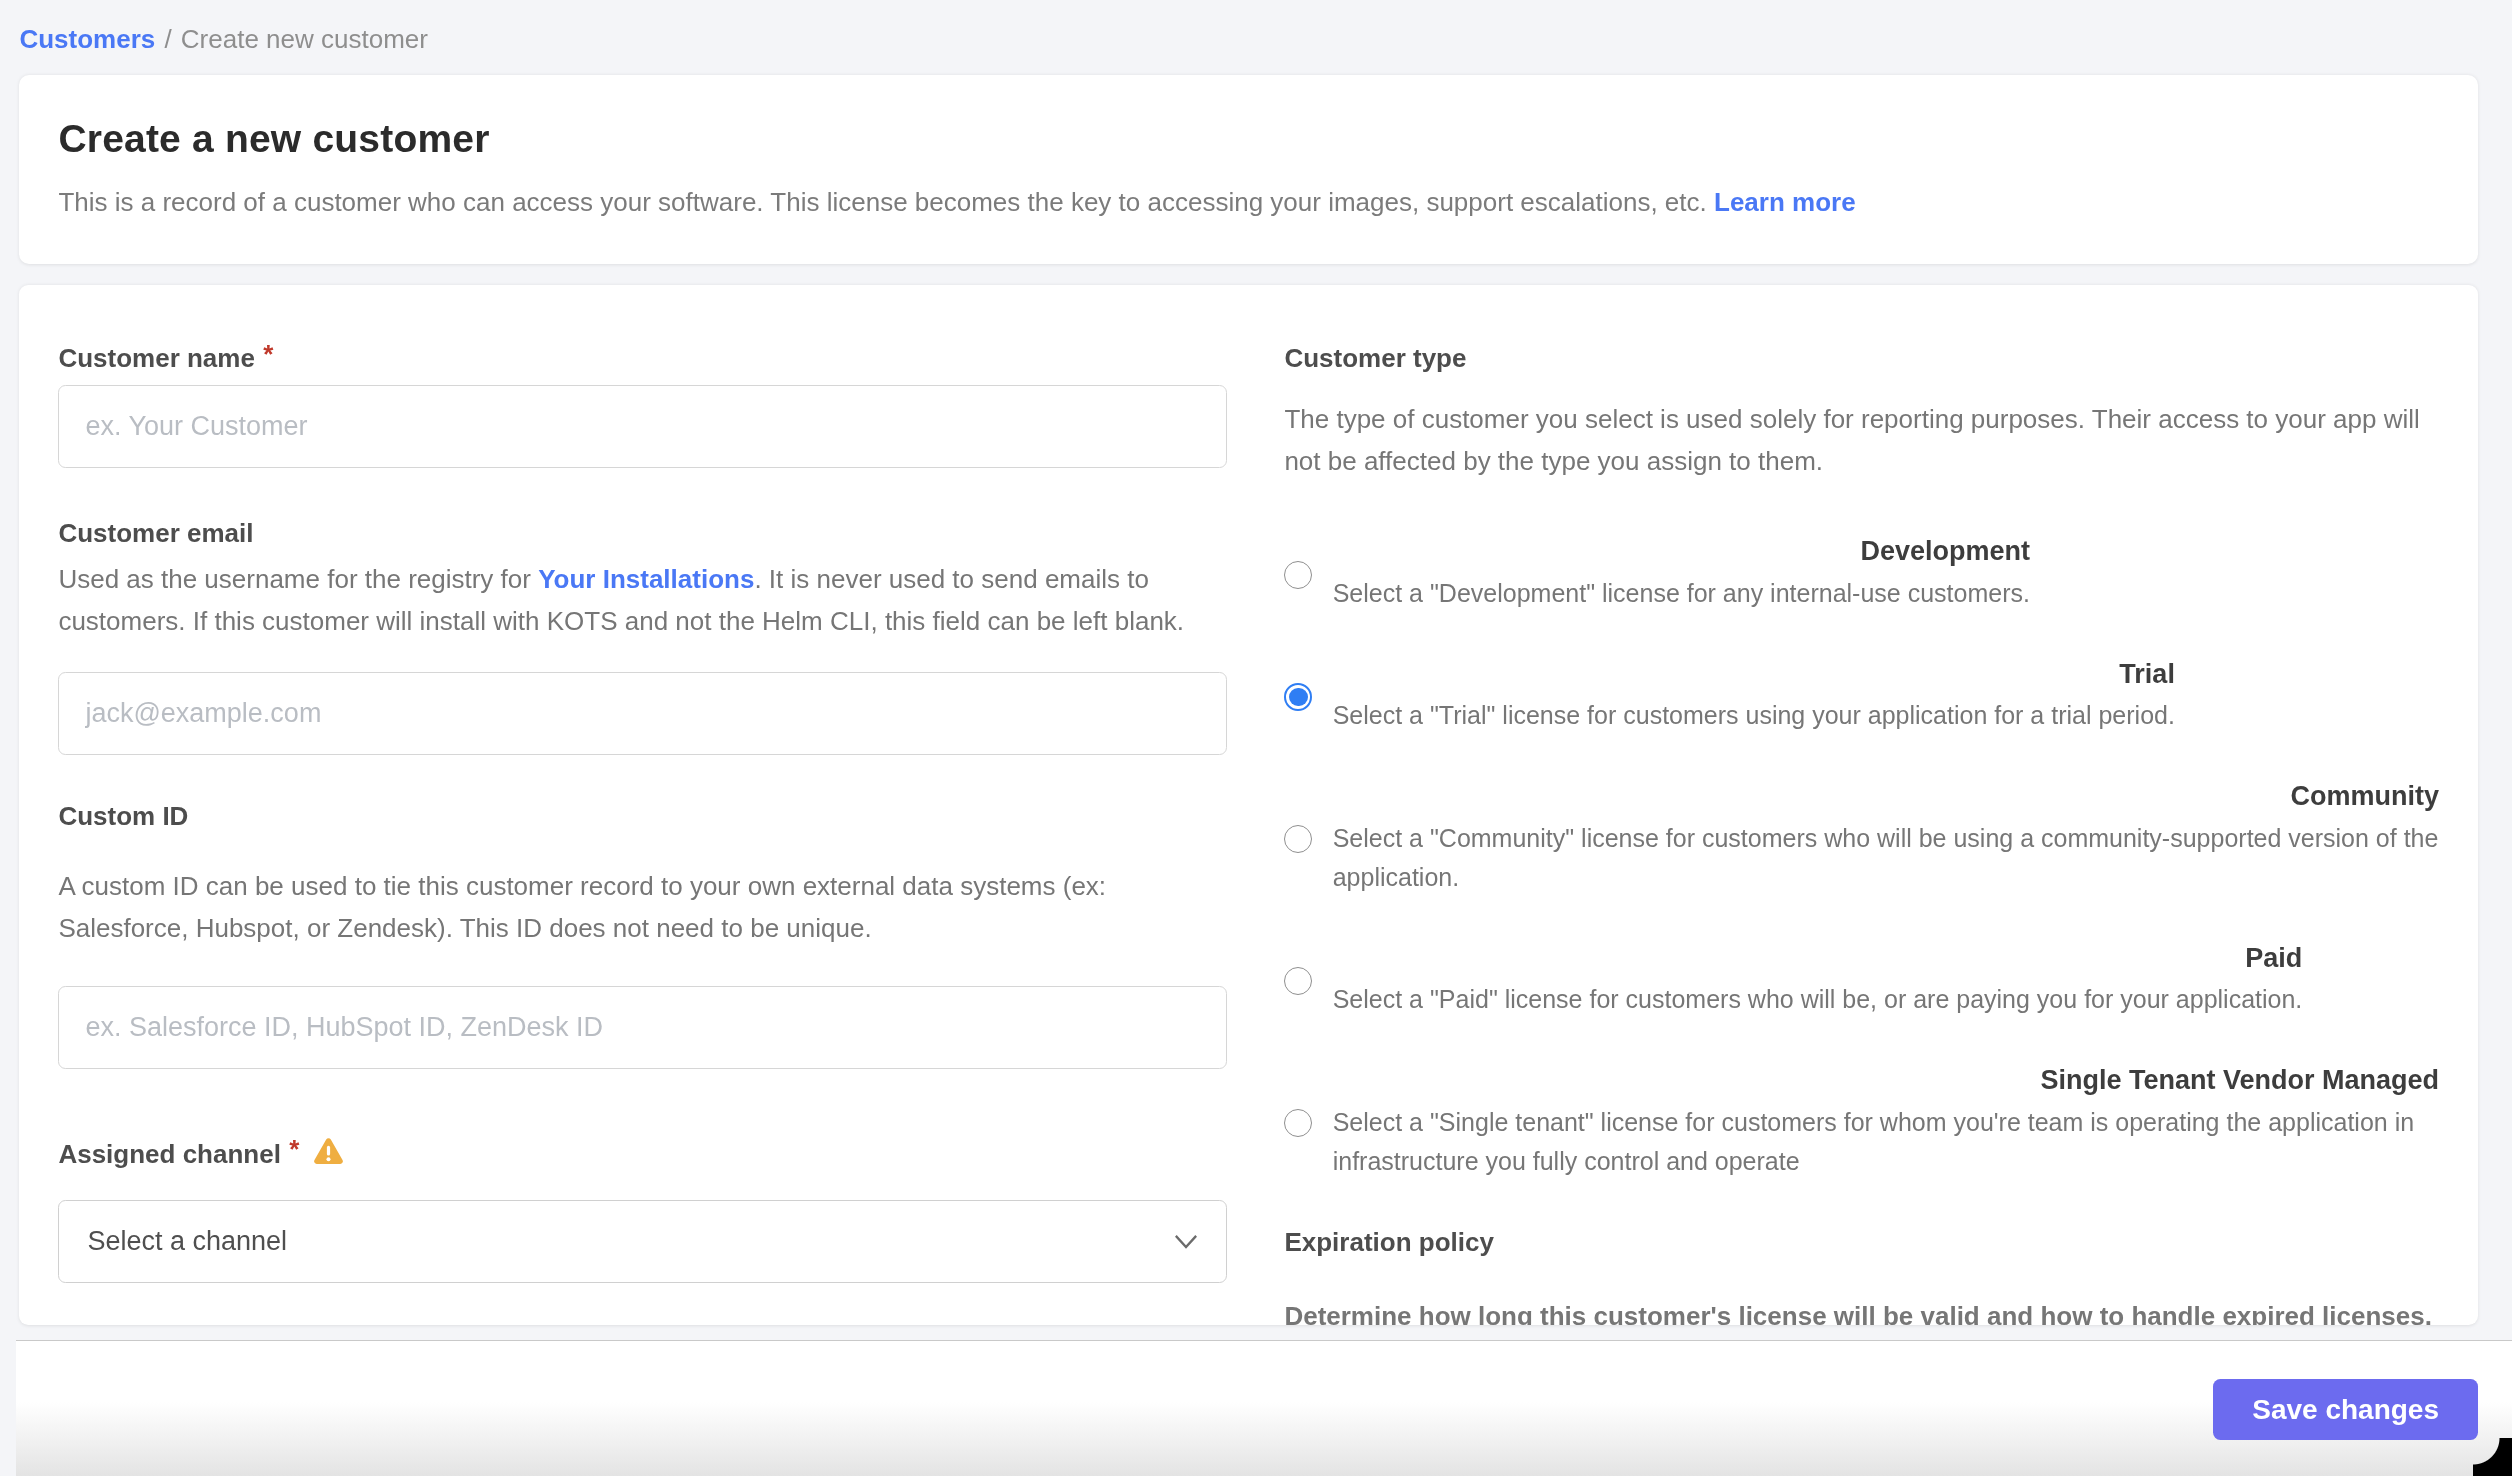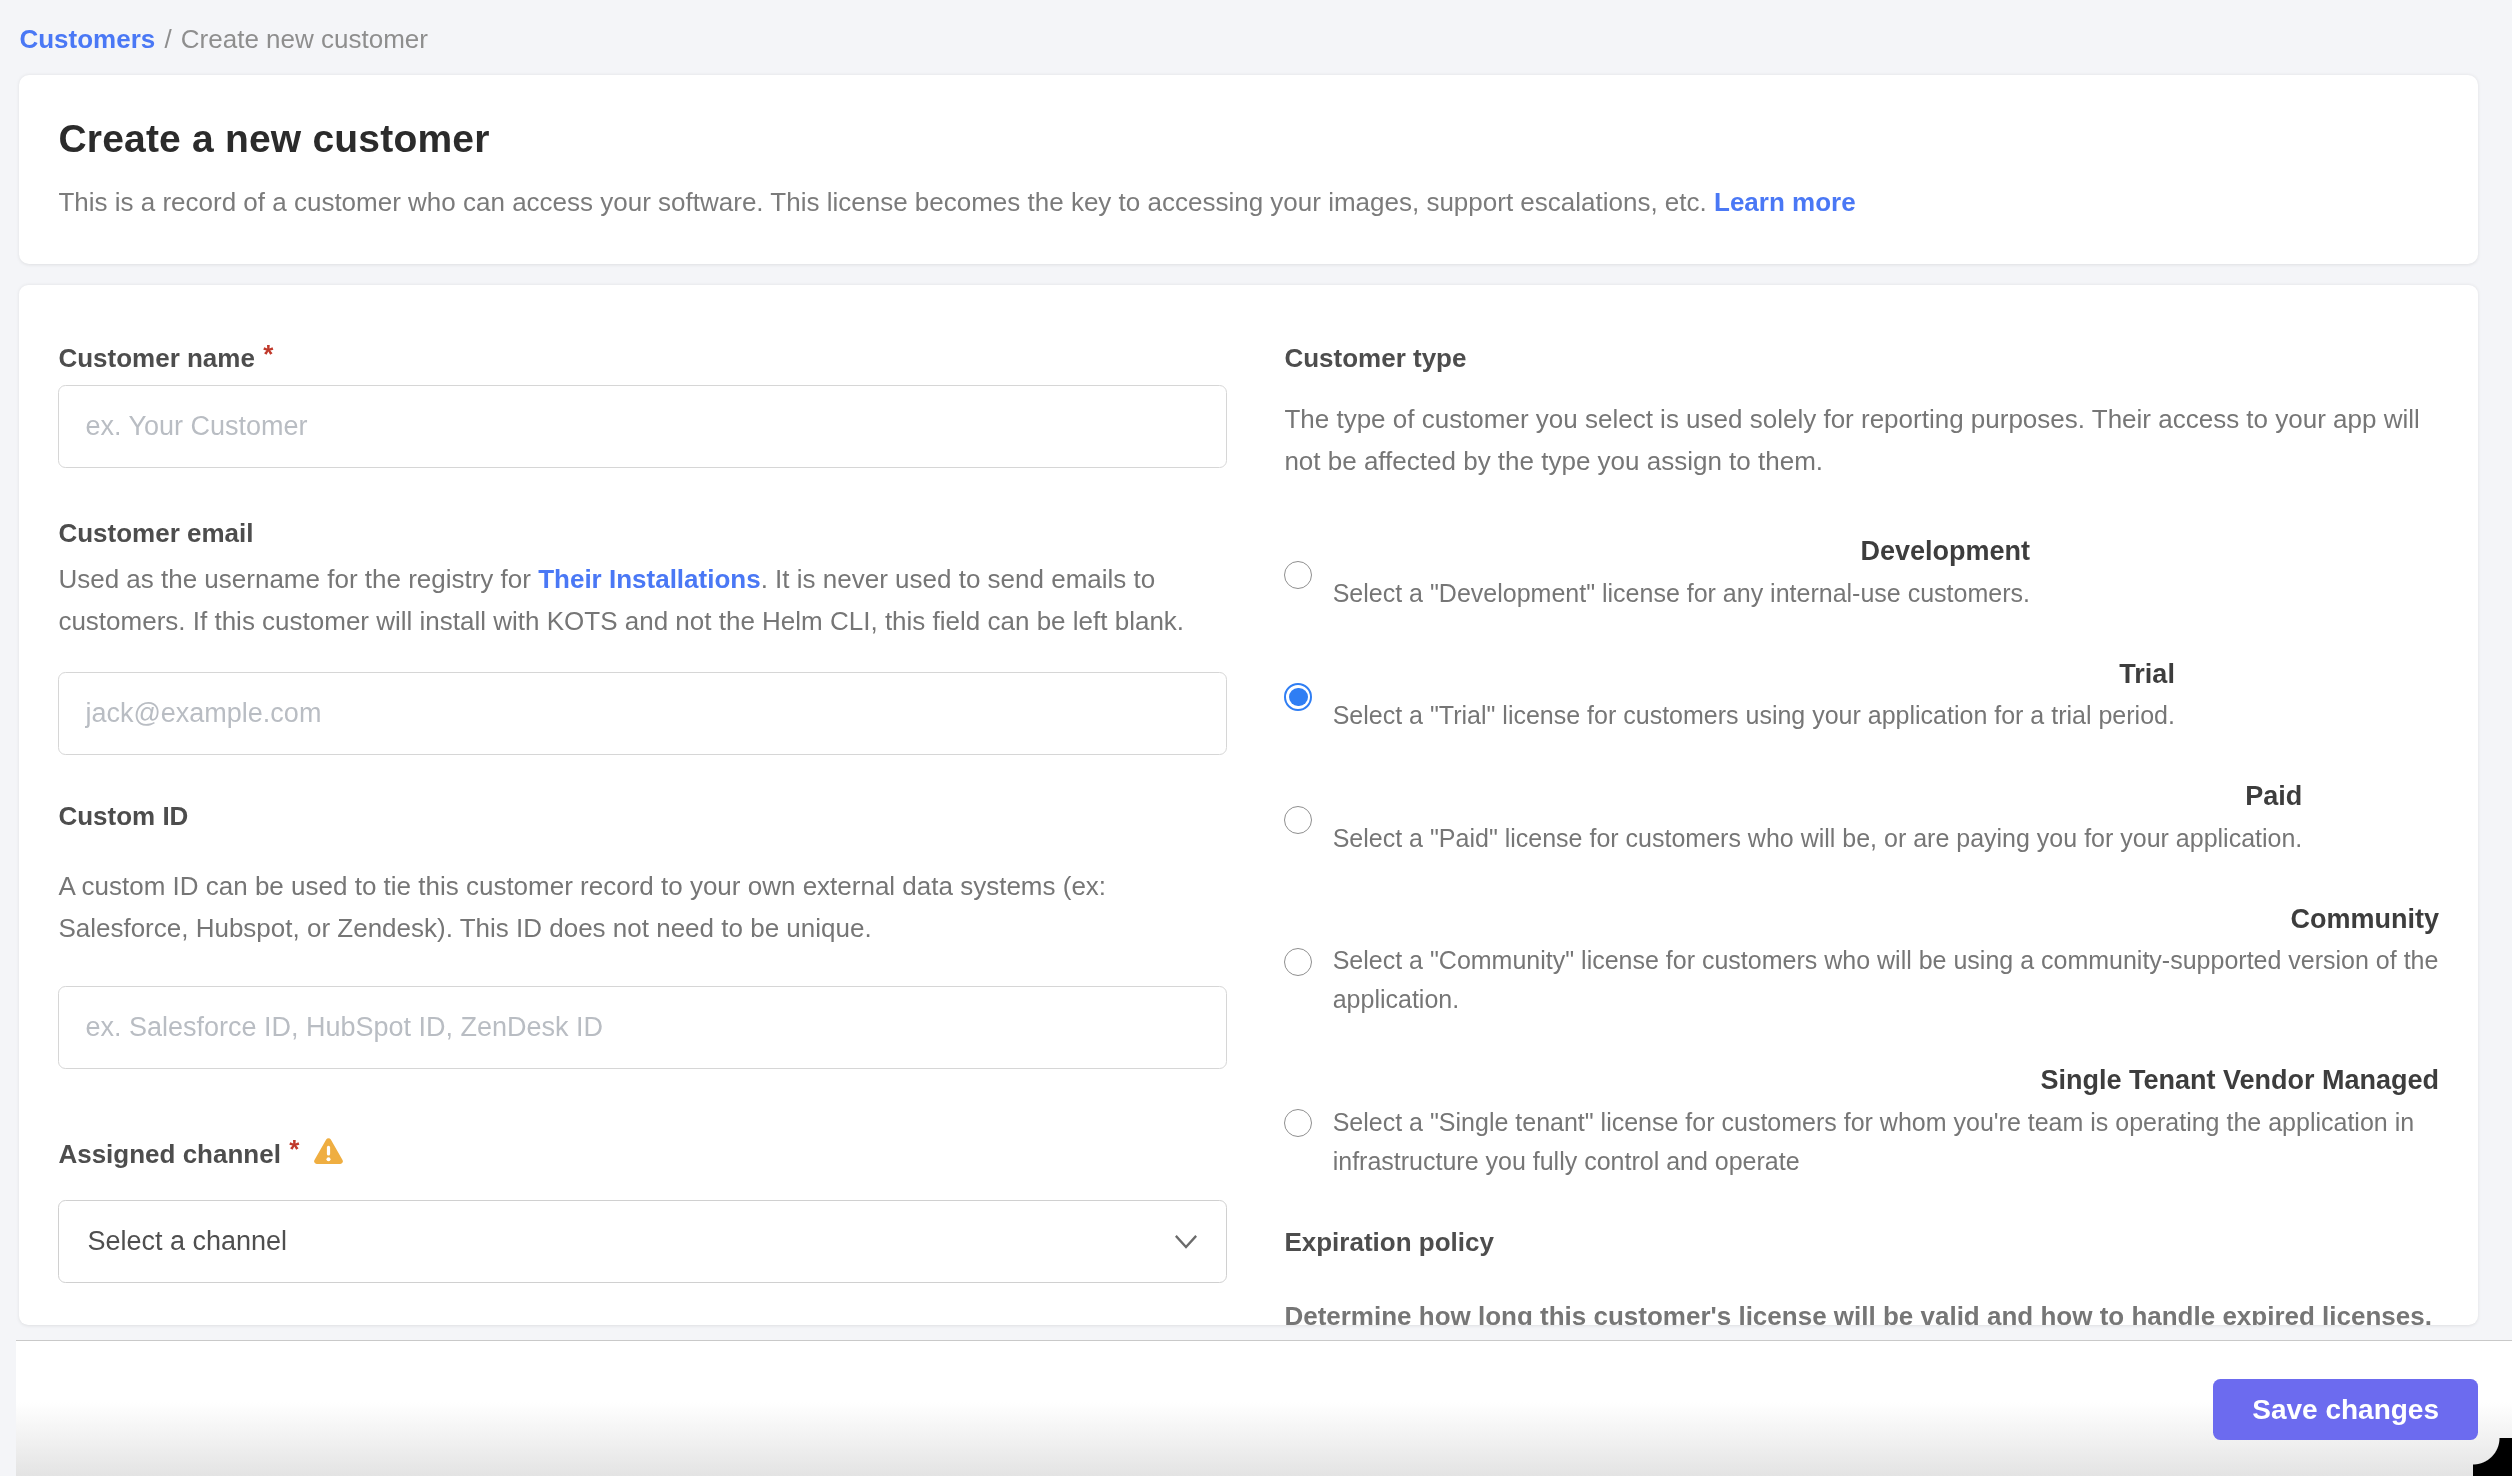--- a/index.html
+++ b/index.html
@@ -89,21 +89,21 @@
   </div>
 
   <div class="card form-card">
 
     <div class="col-left">
 
       <div class="field-label"><span>Customer name</span><span class="req">*</span></div>
       <input class="text-input" type="text" placeholder="ex. Your Customer" style="">
 
       <div class="field-label lbl-email">Customer email</div>
-      <div class="field-desc desc-email"><span>Used as the username for the registry for </span><a class="inline-link">Their Installations</a><span>. It is never used to send emails to customers. If this customer will install with KOTS and not the Helm CLI, this field can be left blank.</span></div>
+      <div class="field-desc desc-email"><span>Used as the username for the registry for </span><a class="inline-link">Your Installations</a><span>. It is never used to send emails to customers. If this customer will install with KOTS and not the Helm CLI, this field can be left blank.</span></div>
       <input class="text-input input-email" type="text" placeholder="jack@example.com" style="">
 
       <div class="field-label lbl-custom">Custom ID</div>
       <div class="field-desc desc-custom">A custom ID can be used to tie this customer record to your own external data systems (ex: Salesforce, Hubspot, or Zendesk). This ID does not need to be unique.</div>
       <input class="text-input input-custom" type="text" placeholder="ex. Salesforce ID, HubSpot ID, ZenDesk ID" style="">
 
       <div class="field-label lbl-channel"><span>Assigned channel</span><span class="req">*</span><svg class="warn-icon" width="33" height="29.5" viewBox="0 0 24 22">
             <path d="M10.28 1.9 1.55 17.1a2 2 0 0 0 1.73 3h17.44a2 2 0 0 0 1.73-3L13.72 1.9a2 2 0 0 0-3.44 0Z" fill="#efae41"></path>
             <rect x="10.8" y="6.6" width="2.4" height="7.2" rx="1.2" fill="#fff"></rect>
             <circle cx="12" cy="16.6" r="1.5" fill="#fff"></circle>
@@ -135,30 +135,30 @@
     <div class="radio selected" role="radio" aria-checked="true"></div>
     <div class="option-text">
       <div class="option-label">Trial</div>
       <div class="option-desc">Select a "Trial" license for customers using your application for a trial period.</div>
     </div>
   </div>
 
   <div class="option">
     <div class="radio" role="radio"></div>
     <div class="option-text">
-      <div class="option-label">Paid</div>
-      <div class="option-desc">Select a "Paid" license for customers who will be, or are paying you for your application.</div>
+      <div class="option-label">Community</div>
+      <div class="option-desc">Select a "Community" license for customers who will be using a community-supported version of the application.</div>
     </div>
   </div>
 
   <div class="option">
     <div class="radio" role="radio"></div>
     <div class="option-text">
-      <div class="option-label">Community</div>
-      <div class="option-desc">Select a "Community" license for customers who will be using a community-supported version of the application.</div>
+      <div class="option-label">Paid</div>
+      <div class="option-desc">Select a "Paid" license for customers who will be, or are paying you for your application.</div>
     </div>
   </div>
 
   <div class="option">
     <div class="radio" role="radio"></div>
     <div class="option-text">
       <div class="option-label">Single Tenant Vendor Managed</div>
       <div class="option-desc">Select a "Single tenant" license for customers for whom you're team is operating the application in infrastructure you fully control and operate</div>
     </div>
   </div>

